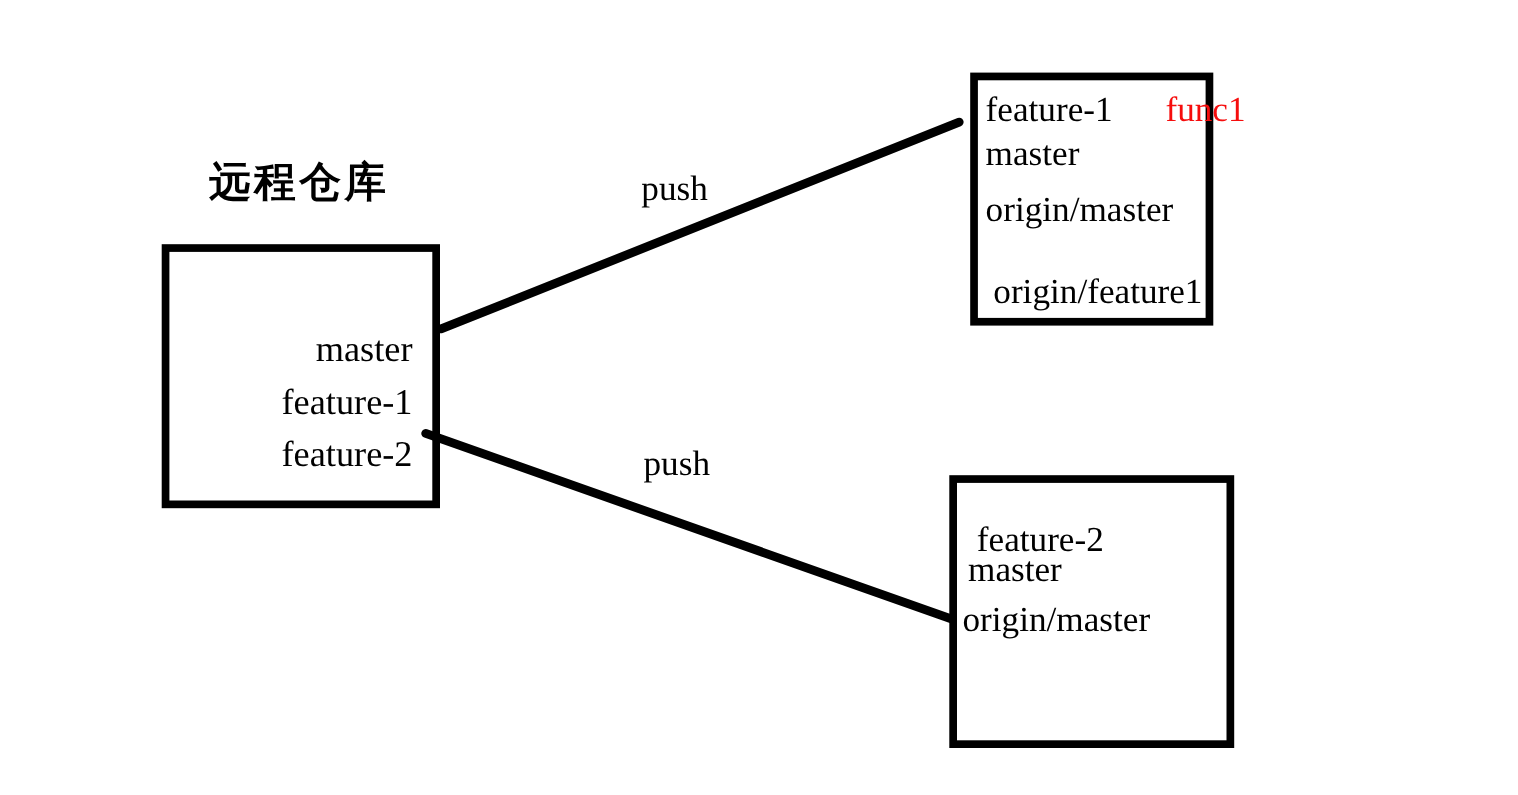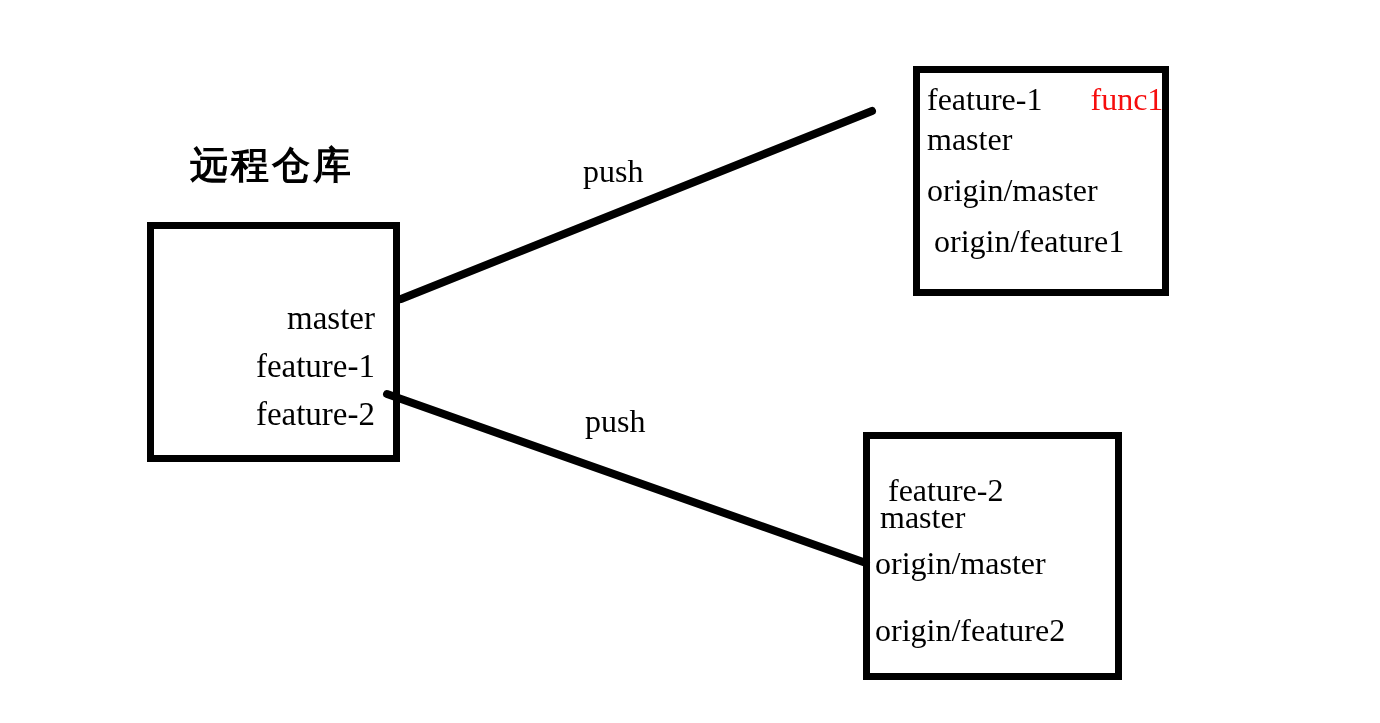--- a/index.html
+++ b/index.html
@@ -28,21 +28,21 @@
     stroke-width: 8;
     stroke-linecap: round;
   }
   .box {
     position: absolute;
     box-sizing: border-box;
     border: 7px solid #000000;
     background: transparent;
   }
   .remote-box { left: 147px; top: 222px; width: 253px; height: 240px; }
-  .dev1-box   { left: 913px; top: 66px;  width: 256px; height: 230px; }
+  .dev1-box   { left: 882px; top: 66px;  width: 221px; height: 230px; }
   .dev2-box   { left: 863px; top: 432px; width: 259px; height: 248px; }
 
   .cjk-title {
     position: absolute;
     font-size: 38px;
     font-weight: bold;
     letter-spacing: 3px;
     white-space: nowrap;
     color: #000000;
   }
@@ -72,21 +72,21 @@
   .dev-rows {
     position: absolute;
     font-size: 32px;
     line-height: 40px;
     white-space: nowrap;
   }
   .dev1-rows { left: 7px; top: 6px; }
   .dev2-rows { left: 5px; top: 31px; }
 
   .dev1-rows .row-gap-a { margin-top: 11px; }
-  .dev1-rows .row-gap-b { margin-top: 11px; padding-left: 7px; }
+  .dev1-rows .row-gap-b { margin-top: 34px; padding-left: 7px; }
 
   .dev2-rows .row-feature2 { padding-left: 13px; }
   .dev2-rows .row-master   { margin-top: -13px; padding-left: 5px; }
   .dev2-rows .row-gap-a    { margin-top: 6px; }
   .dev2-rows .row-gap-b    { margin-top: 27px; }
 
   .func-tag {
     color: #f60d0d;
     margin-left: 48px;
   }
@@ -125,18 +125,17 @@
       <div class="row row-gap-b">origin/feature1</div>
     </div>
   </div>
 
 
   <div class="box dev2-box">
     <div class="dev-rows dev2-rows">
       <div class="row row-feature2">feature-2</div>
       <div class="row row-master">master</div>
       <div class="row row-gap-a">origin/master</div>
-      <div class="row row-gap-b">origin/feature2</div>
     </div>
   </div>
 
 
 </div>
 
 </body></html>

